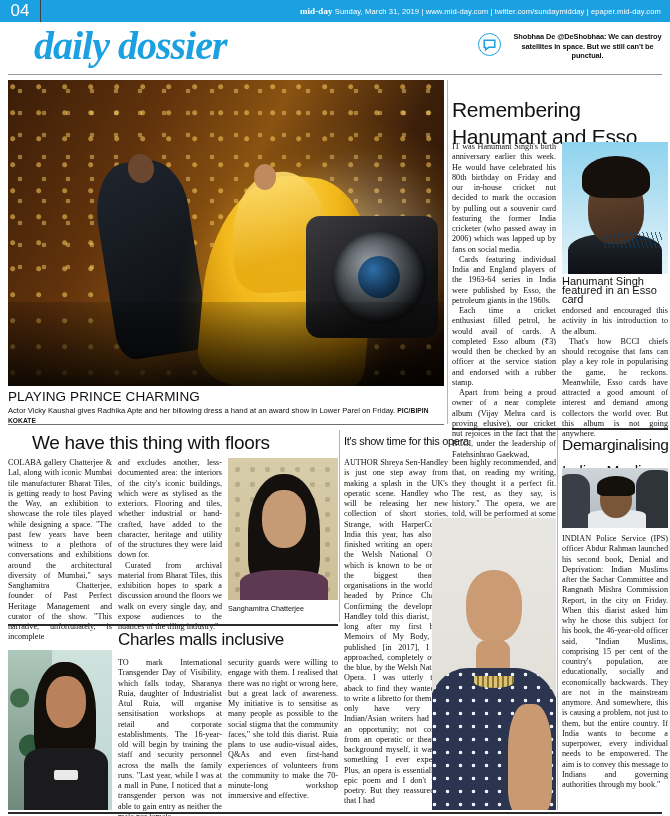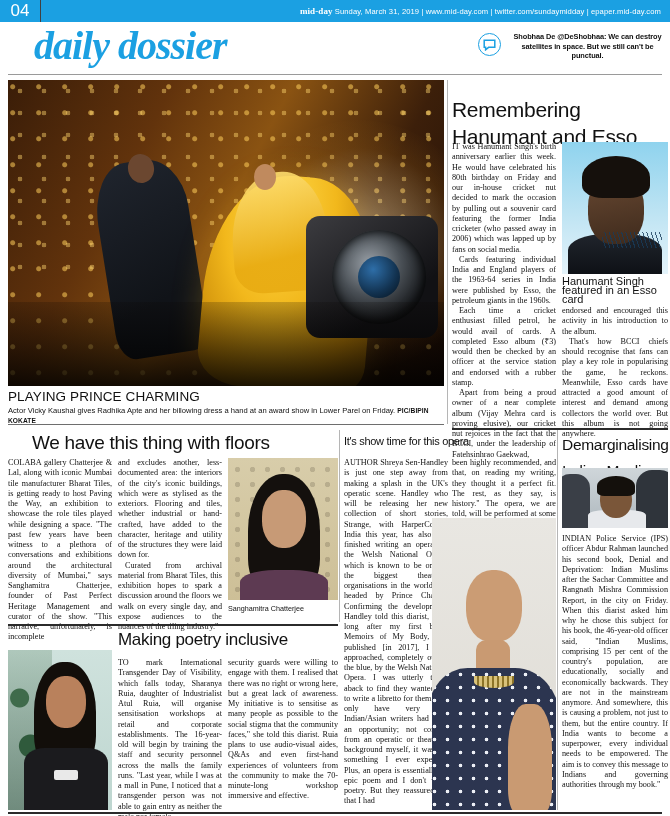--- a/index.html
+++ b/index.html
@@ -334,21 +334,21 @@
     <div class="p3"></div>
     <div class="shirt"></div>
     <div class="head"></div>
     <div class="hair"></div>
   </div>
   <div class="col-body" id="demarg-c1">
       <p class="first">INDIAN Police Service (IPS) officer Abdur Rahman launched his second book, Denial and Deprivation: Indian Muslims after the Sachar Committee and Rangnath Mishra Commission Report, in the city on Friday. When this diarist asked him why he chose this subject for his book, the 46-year-old officer said, "Indian Muslims, comprising 15 per cent of the country's population, are educationally, socially and economically backwards. They are not in the mainstream anymore. And somewhere, this is causing a problem, not just to them, but the entire country. If India wants to become a superpower, every individual needs to be empowered. The aim is to convey this message to Indians and governing authorities through my book."</p>
     </div>
 
   <div class="hrule" style="left:8px;top:624px;width:330px;height:2px;background:#2b2b2b;"></div>
-  <div class="sec-head" id="malls-head">Making poetry inclusive</div>
+  <div class="sec-head" id="malls-head">Charles malls inclusive</div>
   <div class="sharanya-photo">
     <div class="plant"></div>
     <div class="hair"></div>
     <div class="face"></div>
     <div class="tee"></div>
     <div class="logo-t"></div>
   </div>
   <div class="col-body" id="malls-c1">
       <p class="first">TO mark International Transgender Day of Visibility, which falls today, Sharanya Ruia, daughter of Industrialist Atul Ruia, will organise sensitisation workshops at retail and corporate establishments. The 16-year-old will begin by training the staff and security personnel across the malls the family runs. "Last year, while I was at a mall in Pune, I noticed that a transgender person was not able to gain entry as neither the male nor female</p>
     </div>

